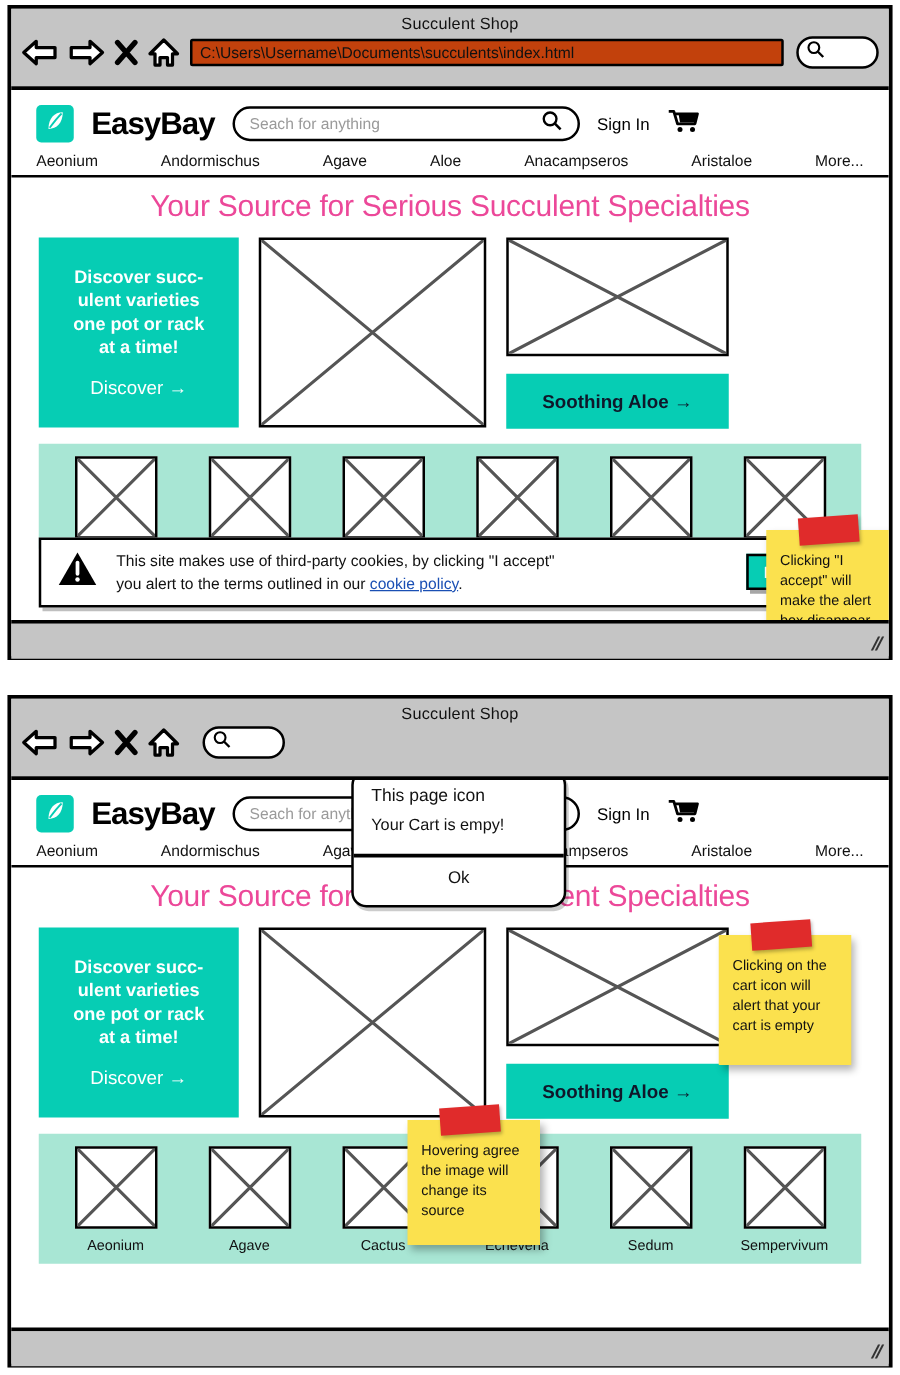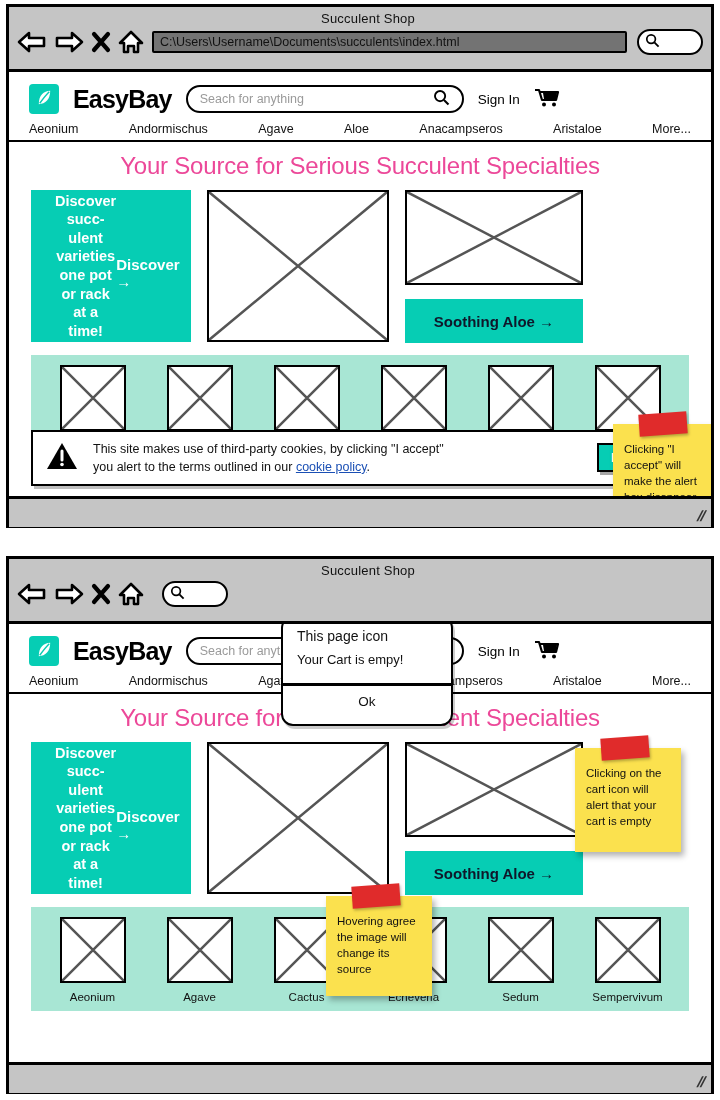--- a/index.html
+++ b/index.html
@@ -41,21 +41,21 @@
     align-items:center;
     padding:0 8px;
     height:34px;
     margin-top:-1px;
   }
   .navicons{ display:flex; align-items:center; gap:7px; margin-right:8px;}
   .navicons svg{ display:block; }
   .urlbar{
     flex:1;
     height:22px;
-    background:#737373;
+    background:#c2410c;
     border:2px solid #000;
     border-radius:2px;
     display:flex;
     align-items:center;
     padding:0 6px;
     font-size:12.5px;
     color:#111;
     box-sizing:border-box;
     overflow:hidden;
     white-space:nowrap;
@@ -162,35 +162,35 @@
     display:flex;
     padding:0 22px;
     gap:16px;
     align-items:flex-start;
   }
   .promo{
     width:160px;
     height:152px;
     background:#06cdb4;
     color:#fff;
-    display:flex;flex-direction:row;
-    align-items:center;justify-content:space-between;
+    display:flex;flex-direction:column;
+    align-items:center;justify-content:center;
     box-sizing:border-box;
     padding:8px 24px;
   }
   .promo .ptext{
     font-size:14.5px;
     text-align:center;
     line-height:1.28;
     font-weight:bold;
   }
   .promo .pcta{
     margin-top:14px;
     font-size:15px;
-    font-weight:bold;
+    font-weight:normal;
   }
   .imgph{
     border:2.5px solid #000;
     background:#fff;
     position:relative;
     box-sizing:border-box;
   }
   .imgph .x1,.imgph .x2{
     position:absolute;left:0;top:0;width:100%;height:100%;
   }

